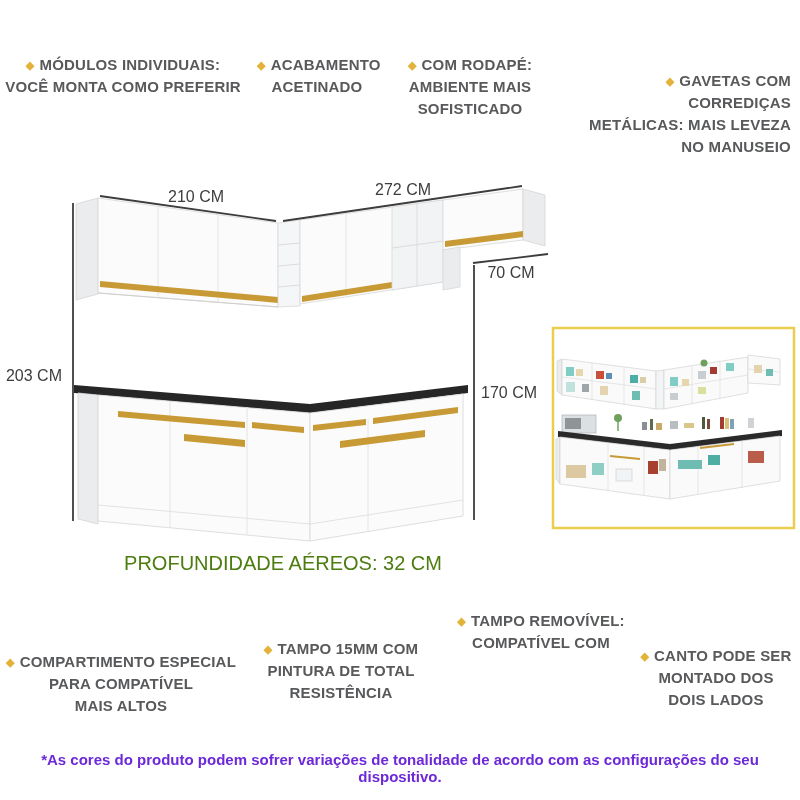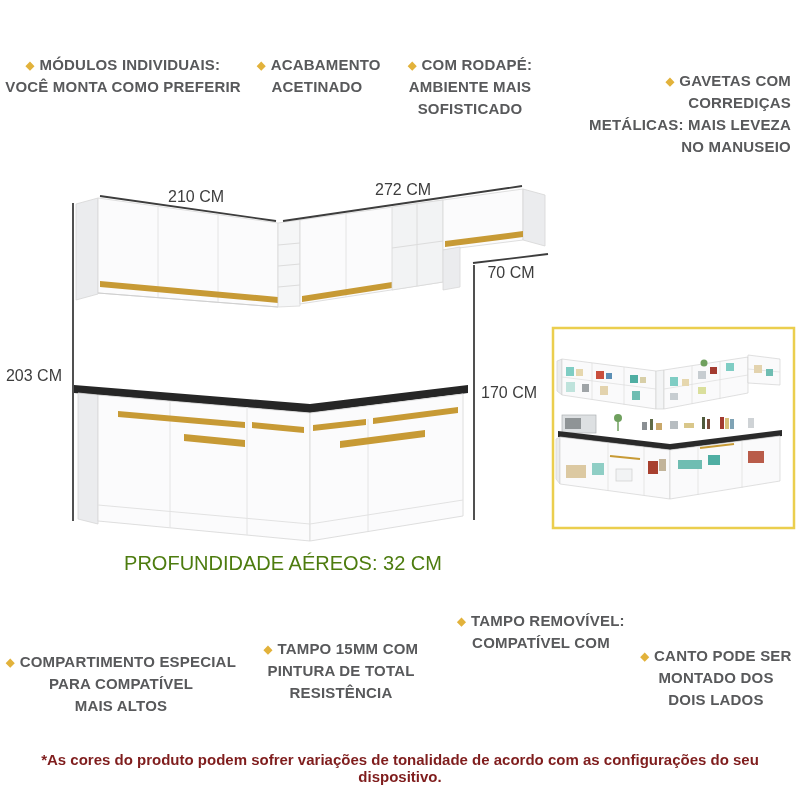--- a/index.html
+++ b/index.html
@@ -4,21 +4,21 @@
 <style>
   html,body{margin:0;padding:0;background:#ffffff;}
   .page{position:relative;width:800px;height:800px;background:#ffffff;overflow:hidden;
         font-family:"Liberation Sans",sans-serif;color:#58595B;padding-left:22px;}
   .feat{position:absolute;text-align:center;font-weight:bold;font-size:15px;line-height:22px;
         color:#58595B;letter-spacing:.2px;}
   .feat .dia{color:#E2B23B;font-size:11px;margin-right:5px;vertical-align:1px;}
   .depth{position:absolute;left:80px;top:553px;width:406px;text-align:center;
          font-size:20px;line-height:21px;font-weight:400;color:#4d7c0f;}
   .footer{position:absolute;left:0;top:751px;width:800px;text-align:center;
-          font-weight:bold;font-size:15px;color:#7f1d1d;}
+          font-weight:bold;font-size:15px;color:#6d28d9;}
   svg{position:absolute;left:0;top:0;}
   svg text{font-family:"Liberation Sans",sans-serif;font-size:16px;fill:#3D3D3D;}
 </style>
 </head>
 <body>
 
 <div class="page">
 
   <div class="feat" style="left:3px;top:54px;width:240px;">
     <div><span class="dia">◆</span><span>MÓDULOS INDIVIDUAIS:</span></div>

